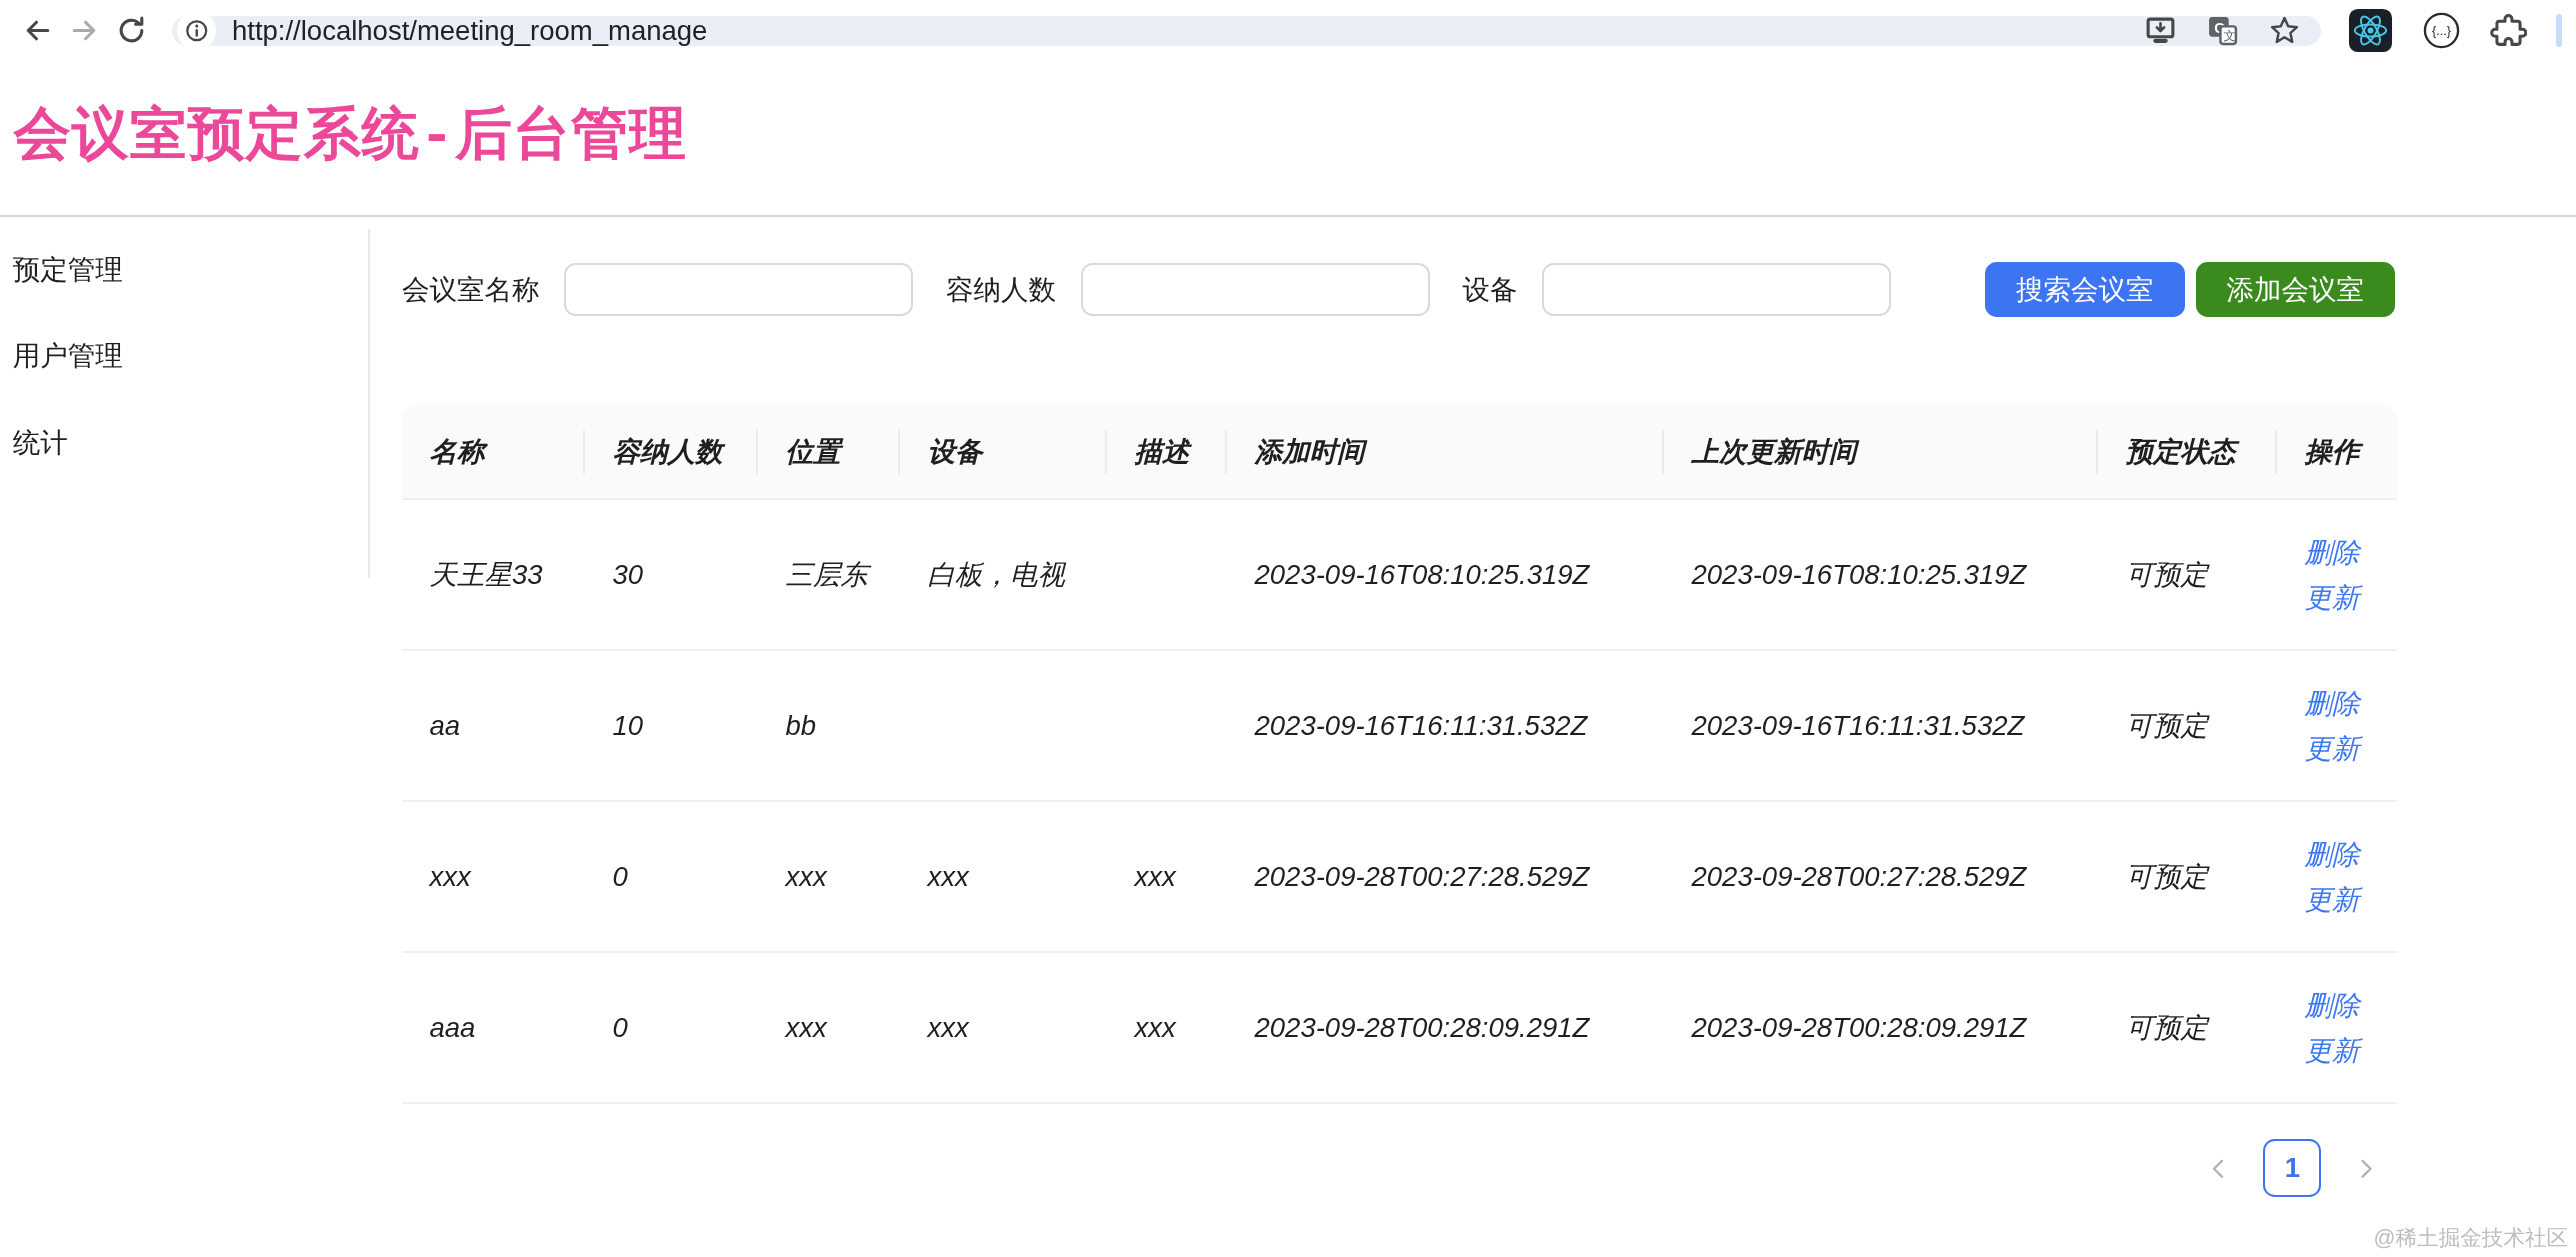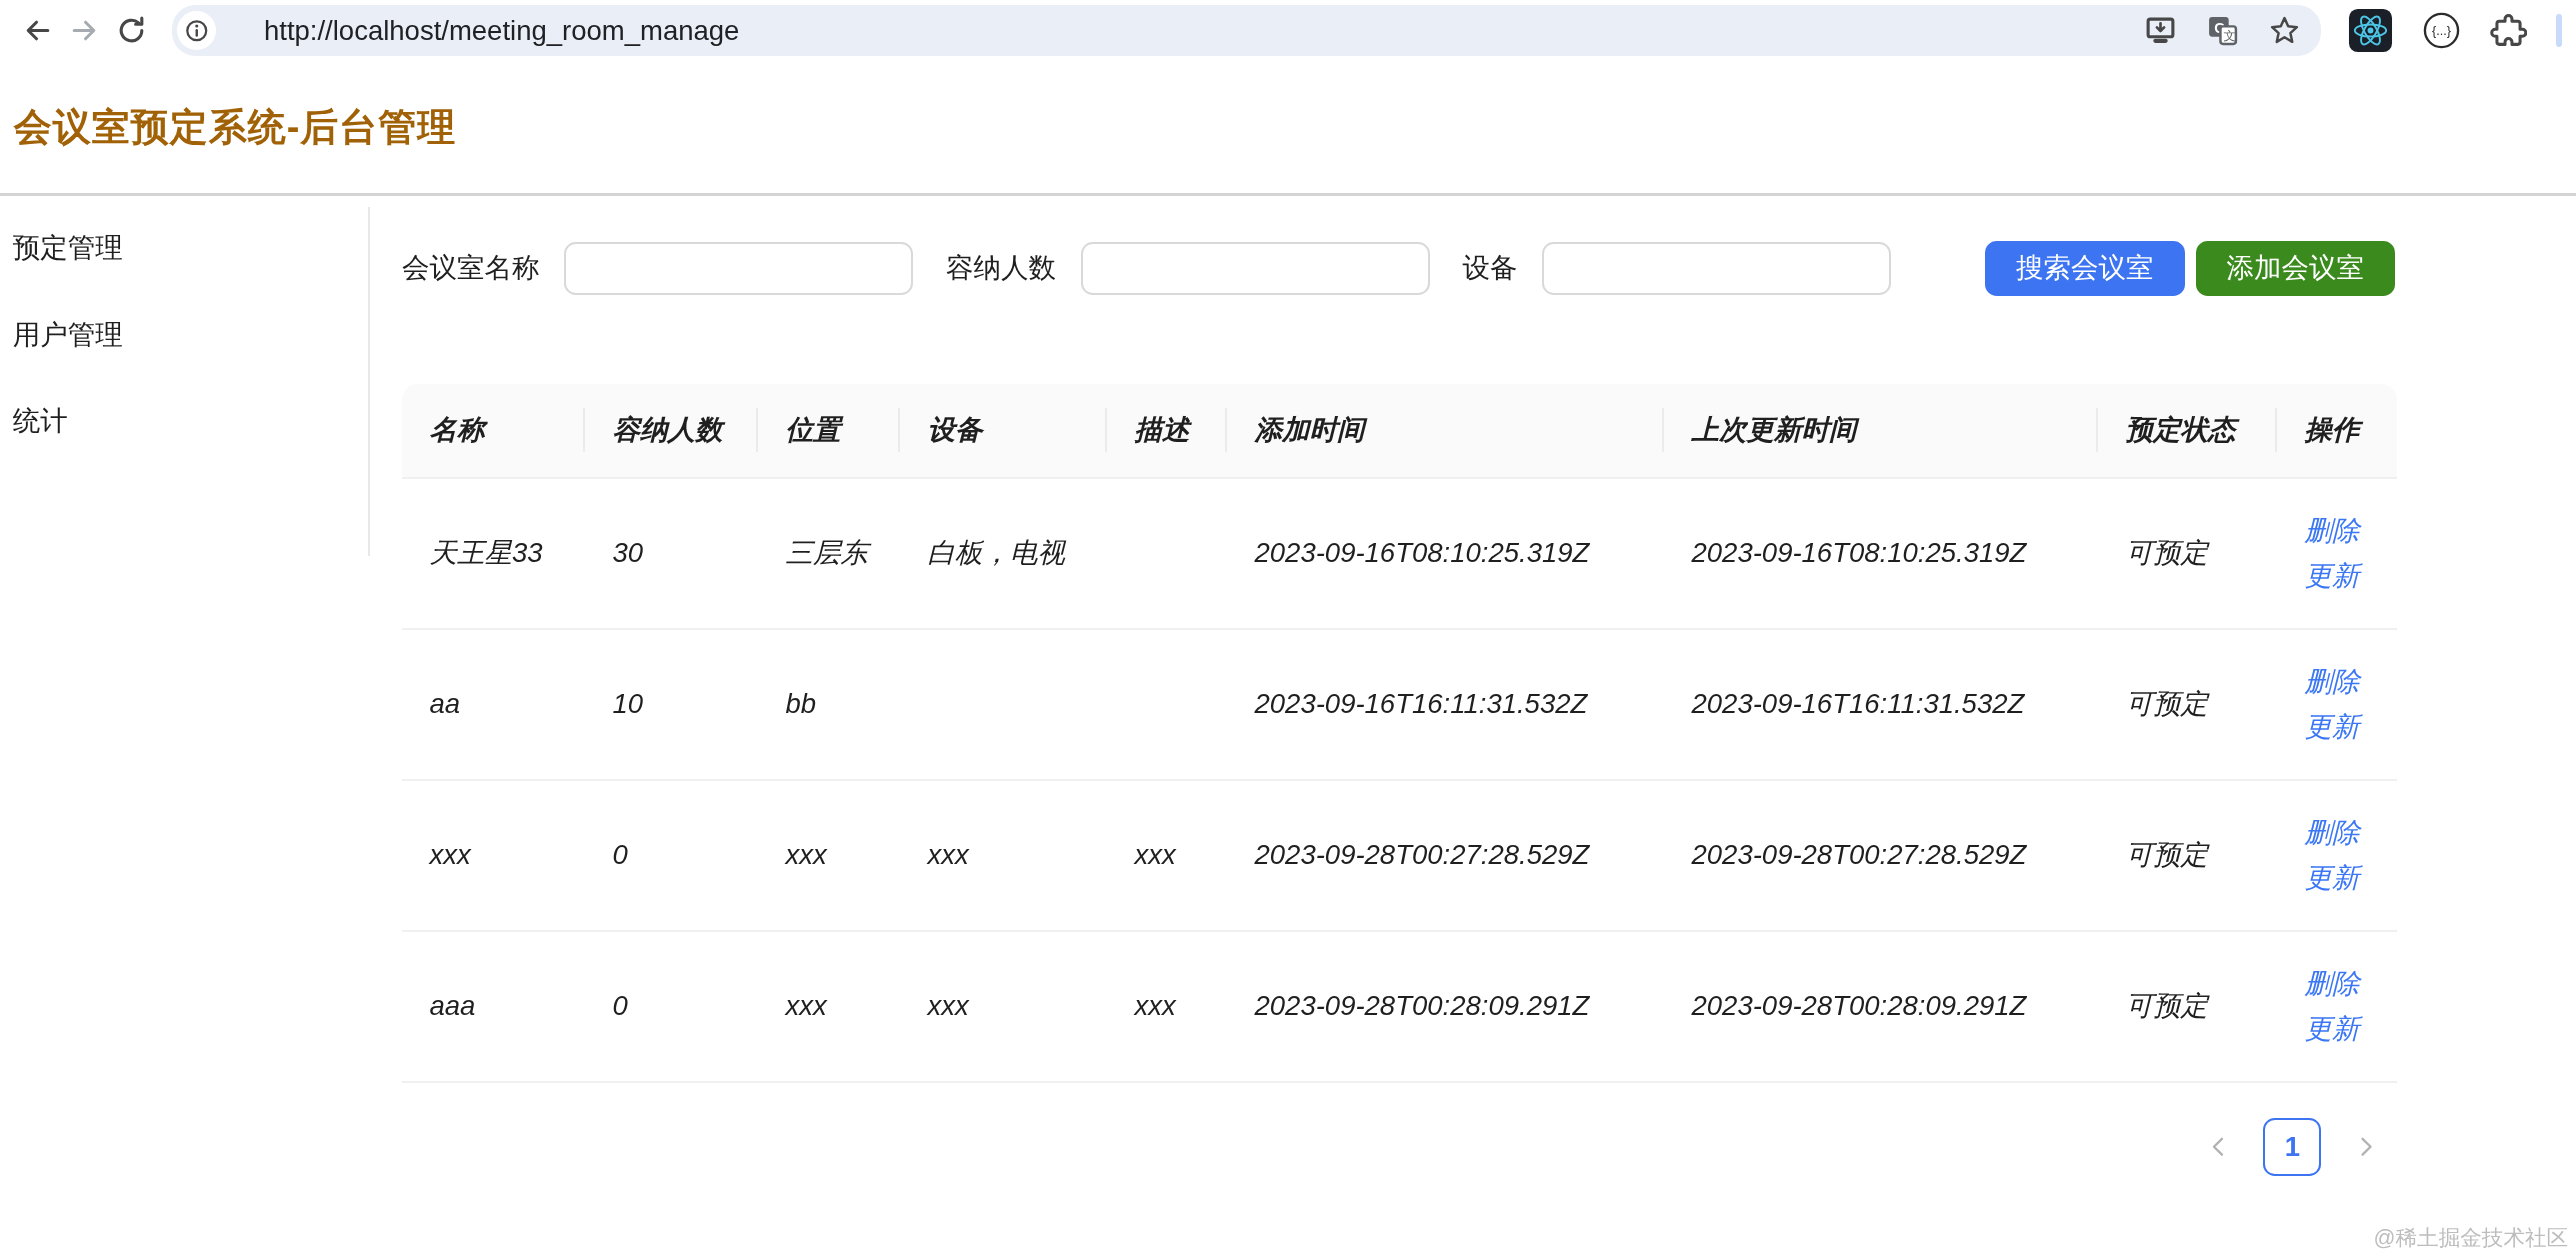--- a/index.html
+++ b/index.html
@@ -20,28 +20,27 @@
     padding: 0 13.7px;
     background: #ffffff;
   }
   .nav-btn {
     width: 47px; height: 47px; flex: 0 0 auto;
     display: flex; align-items: center; justify-content: center;
     border-radius: 50%; cursor: pointer;
   }
   .url-pill {
     flex: 1 1 auto;
-    height: 51px;
+    height: 30px;
     margin-left: 17.7px;
     background: #eaeef7;
     border-radius: 23.5px;
     display: flex; align-items: center;
     padding: 0 19.6px 0 4.9px;
     min-width: 0;
-    gap: 32px;
   }
   .info-chip {
     width: 39px; height: 39px; flex: 0 0 auto;
     background: #ffffff; border-radius: 50%;
     display: flex; align-items: center; justify-content: center;
     cursor: pointer;
   }
   .url-text {
     margin-left: 15.7px;
     font-size: 27.5px; color: #202124;
@@ -49,23 +48,24 @@
     white-space: nowrap; overflow: hidden;
   }
   .pill-right { display: flex; align-items: center; gap: 29px; flex: 0 0 auto; }
   .browser-right { display: flex; align-items: center; gap: 29px; margin-left: 27.5px; flex: 0 0 auto; }
   .ext-icon { display: flex; align-items: center; justify-content: center; cursor: pointer; }
   .profile-bar { width: 5.9px; height: 33px; border-radius: 2.9px; background: #c8dbfa; }
 
   
   .page-title {
     margin: 45px 0 0 13.7px;
-    font-size: 38px; line-height: 1.15;
-    font-weight: 700; color: #a16207;
+    font-size: 57px; line-height: 1.15;
+    font-weight: 700; color: #ec4899;
     letter-spacing: 1px;
+    font-family: Liberation Mono, monospace;
   }
   .title-divider { height: 2.9px; background: #d4d4d4; margin-top: 43px; }
 
   
   .layout { display: flex; align-items: flex-start; }
 
   .sidebar { width: 373px; flex: 0 0 auto; padding-top: 13.7px; position: relative; }
   .sidebar::after {
     content: ""; position: absolute; right: 2.9px; top: 11.8px;
     width: 2px; height: 349px; background: #e8e8e8;

